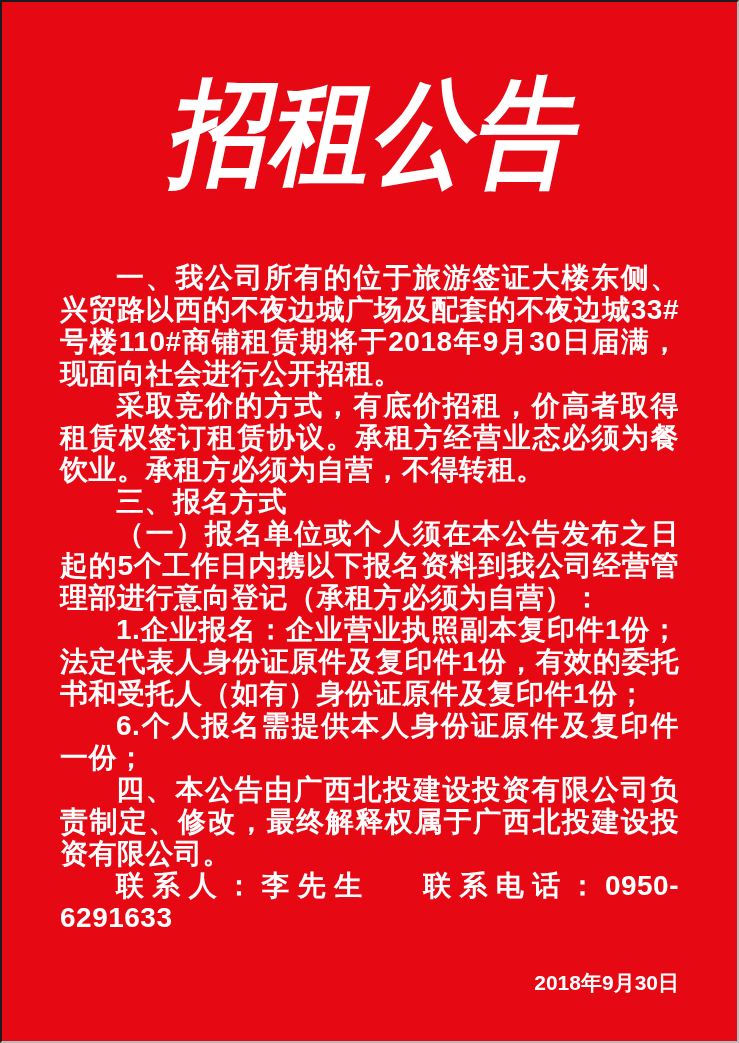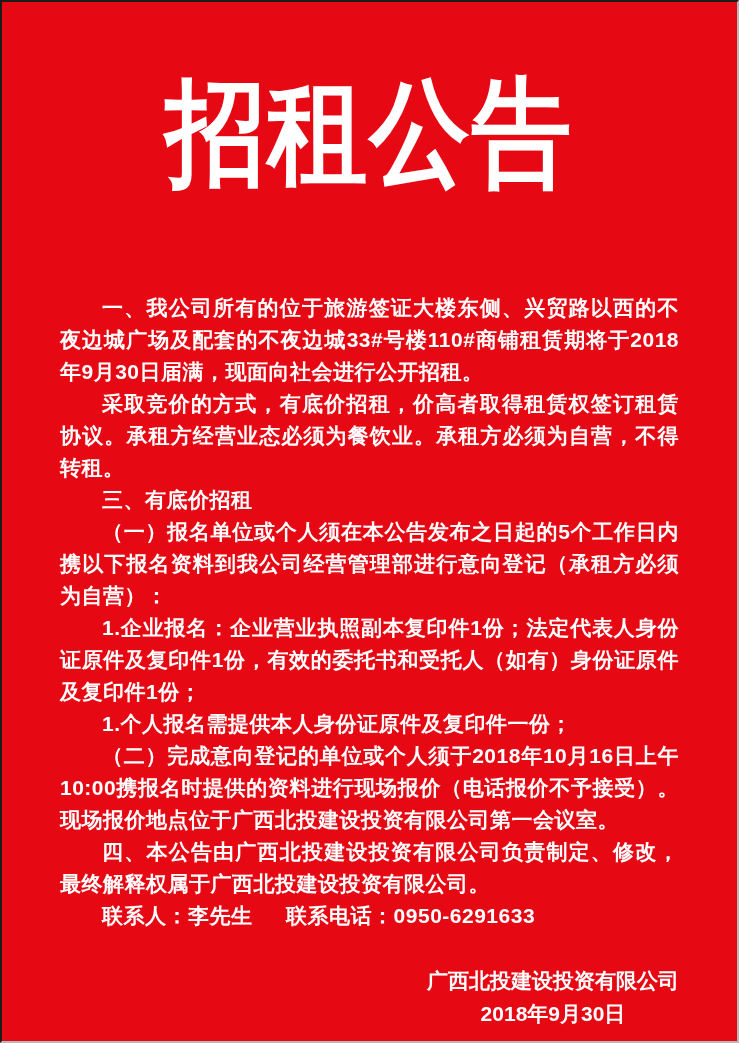--- a/index.html
+++ b/index.html
@@ -24,35 +24,36 @@
     border-bottom: 2px solid #b8b8b8;
     padding: 0 58px;
     overflow: hidden;
     font-family: "Liberation Sans", sans-serif;
     font-weight: bold;
   }
   .title-wrap {
     padding-top: 70px;
     text-align: center;
     height: 140px;
+    font-style: italic;
   }
   .title {
     display: inline-block;
     font-family: "Liberation Serif", serif;
     font-weight: bold;
     font-size: 100px;
     line-height: 1.08;
     letter-spacing: 2px;
     transform: scaleY(1.16);
     transform-origin: top center;
     white-space: nowrap;
   }
   .body-text {
-    margin-top: 80px;
-    font-size: 21px;
+    margin-top: 50px;
+    font-size: 28px;
     line-height: 32px;
     letter-spacing: 0.5px;
     text-align: justify;
   }
   .body-text p {
     margin: 0;
     text-indent: 2em;
   }
   .contact-gap {
     display: inline-block;
@@ -74,31 +75,29 @@
 
 <div class="poster">
 
   <div class="title-wrap">
     <span class="title">招租公告</span>
   </div>
 
   <div class="body-text">
     <p>一、我公司所有的位于旅游签证大楼东侧、兴贸路以西的不夜边城广场及配套的不夜边城33#号楼110#商铺租赁期将于2018年9月30日届满，现面向社会进行公开招租。</p>
     <p>采取竞价的方式，有底价招租，价高者取得租赁权签订租赁协议。承租方经营业态必须为餐饮业。承租方必须为自营，不得转租。</p>
-    <p>三、有底价招租</p>
+    <p>三、报名方式</p>
     <p>（一）报名单位或个人须在本公告发布之日起的5个工作日内携以下报名资料到我公司经营管理部进行意向登记（承租方必须为自营）：</p>
     <p>1.企业报名：企业营业执照副本复印件1份；法定代表人身份证原件及复印件1份，有效的委托书和受托人（如有）身份证原件及复印件1份；</p>
-    <p>1.个人报名需提供本人身份证原件及复印件一份；</p>
-    <p>（二）完成意向登记的单位或个人须于2018年10月16日上午10:00携报名时提供的资料进行现场报价（电话报价不予接受）。现场报价地点位于广西北投建设投资有限公司第一会议室。</p>
+    <p>6.个人报名需提供本人身份证原件及复印件一份；</p>
     <p>四、本公告由广西北投建设投资有限公司负责制定、修改，最终解释权属于广西北投建设投资有限公司。</p>
     <p class="contact">
       <span>联系人：</span><span>李先生</span><span class="contact-gap"></span><span>联系电话：</span><span>0950-6291633</span>
     </p>
   </div>
 
   <div class="signature">
     <div class="signature-inner">
-      <div>广西北投建设投资有限公司</div>
       <div>2018年9月30日</div>
     </div>
   </div>
 
 </div>
 
 </body></html>

